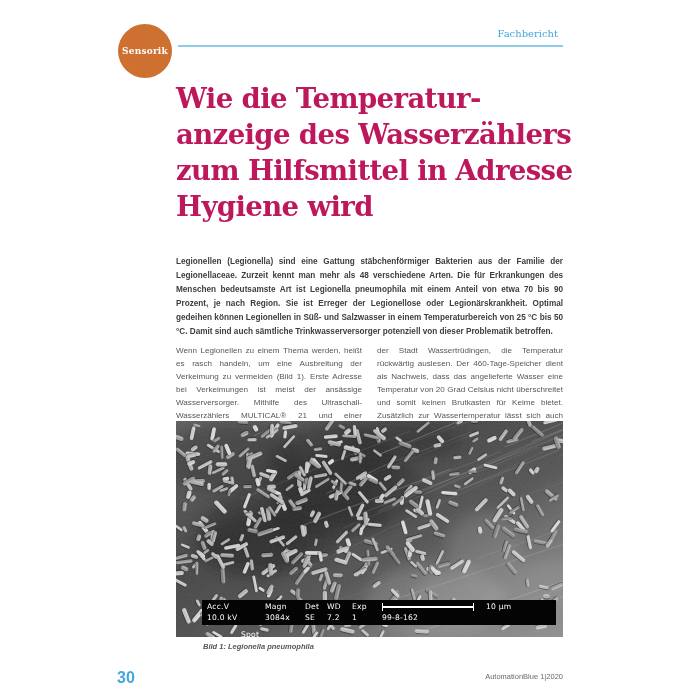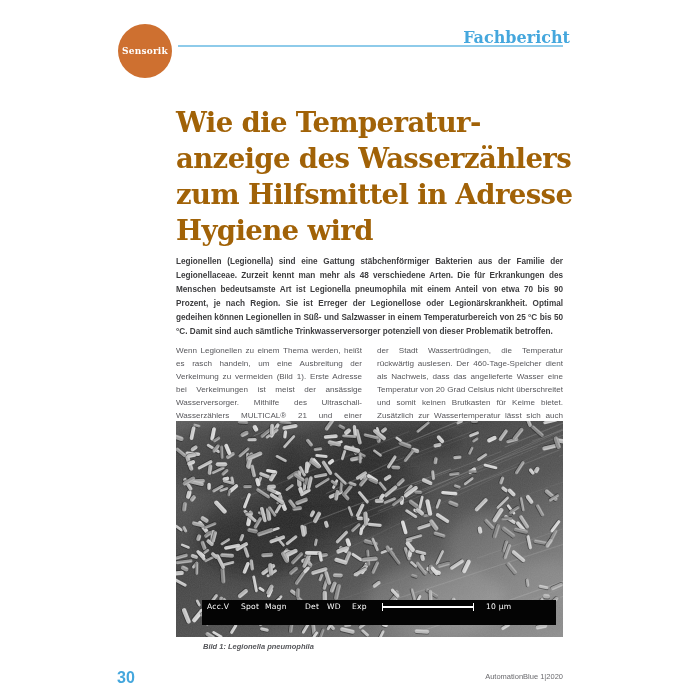--- a/index.html
+++ b/index.html
@@ -10,22 +10,22 @@
   
   .badge{
     position:absolute;left:118px;top:24px;width:54px;height:54px;border-radius:50%;
     display:flex;align-items:center;justify-content:center;
   }
   .badge span{
     color:#ffffff;font-family:"DejaVu Serif",serif;font-weight:bold;font-size:9px;letter-spacing:.2px;
   }
   .header-rule{position:absolute;left:178px;top:45px;width:385px;height:2px;}
   .category{
-    position:absolute;right:130px;top:28px;
-    font-family:"DejaVu Serif",serif;font-weight:bold;font-size:16px;
+    position:absolute;right:142px;top:28px;
+    font-family:"DejaVu Serif",serif;font-weight:normal;font-size:10px;
   }
   
   .title{
     position:absolute;left:176px;top:80px;width:400px;
     font-family:"DejaVu Serif",serif;font-weight:bold;
     font-size:27.5px;line-height:36px;letter-spacing:-0.6px;
   }
   
   .abstract{
     position:absolute;left:176px;top:247px;width:387px;
@@ -46,21 +46,21 @@
   }
   .figure svg{position:absolute;left:0;top:0;width:100%;height:100%;display:block;}
   .sem-bar{
     position:absolute;left:26px;top:179px;width:354px;height:25px;background:#040404;
     color:#fff;font-family:"DejaVu Sans",sans-serif;font-size:7.6px;letter-spacing:.2px;
   }
   .sem-row{position:absolute;left:0;width:100%;height:11px;}
   .sem-row.r1{top:2px;}
   .sem-row.r2{top:13px;}
   .sem-row span{position:absolute;white-space:nowrap;}
-  .c0{left:5px;}.c1{left:39px;}.c2{left:63px;}.c3{left:103px;}.c4{left:125px;}.c5{left:150px;}.c6{left:180px;}
+  .c0{left:5px;}.c1{left:39px;margin-top:28px;}.c2{left:63px;}.c3{left:103px;}.c4{left:125px;}.c5{left:150px;}.c6{left:180px;}
   .scalebar{
     position:absolute;left:180px;top:1px;width:90px;height:8px;
     border-left:1.5px solid #fff;border-right:1.5px solid #fff;
     display:flex;align-items:center;
   }
   .scalebar i{display:block;height:1.5px;background:#fff;width:100%;}
   .scale-label{left:284px;}
   
   .caption{
     position:absolute;left:176px;top:642px;
@@ -77,21 +77,21 @@
 <body>
 
 <div class="page">
 
   <div class="badge" style="background: rgb(206, 112, 48);">
     <span>Sensorik</span>
   </div>
   <div class="header-rule" style="background: rgb(142, 203, 234);"></div>
   <div class="category" style="color: rgb(69, 167, 221);">Fachbericht</div>
 
-  <div class="title" style="color: #a16207; margin-top: 24px;">
+  <div class="title" style="color: #be185d;">
     <div>Wie die Temperatur-</div>
     <div>anzeige des Wasserzählers</div>
     <div>zum Hilfsmittel in Adresse</div>
     <div>Hygiene wird</div>
   </div>
 
   <p class="abstract">Legionellen (Legionella) sind eine Gattung stäbchenförmiger Bakterien aus der Familie der Legionellaceae. Zurzeit kennt man mehr als 48 verschiedene Arten. Die für Erkrankungen des Menschen bedeutsamste Art ist Legionella pneumophila mit einem Anteil von etwa 70 bis 90 Prozent, je nach Region. Sie ist Erreger der Legionellose oder Legionärskrankheit. Optimal gedeihen können Legionellen in Süß- und Salzwasser in einem Temperaturbereich von 25 °C bis 50 °C. Damit sind auch sämtliche Trinkwasserversorger potenziell von dieser Problematik betroffen.</p>
 
   <p class="col col-left">Wenn Legionellen zu einem Thema werden, heißt es rasch handeln, um eine Ausbreitung der Verkeimung zu vermeiden (Bild 1). Erste Adresse bei Verkeimungen ist meist der ansässige Wasserversorger. Mithilfe des Ultraschall-Wasserzählers MULTICAL® 21 und einer speziellen Software von Kamstrup kann David Sindel, Wassermeister</p>
   <p class="col col-right">der Stadt Wassertrüdingen, die Temperatur rückwärtig auslesen. Der 460-Tage-Speicher dient als Nachweis, dass das angelieferte Wasser eine Temperatur von 20 Grad Celsius nicht überschreitet und somit keinen Brutkasten für Keime bietet. Zusätzlich zur Wassertemperatur lässt sich auch die Umgebungstemperatur erfassen. Damit bietet</p>
@@ -2310,20 +2310,29 @@
         <span class="c1">Spot</span>
         <span class="c2">Magn</span>
         <span class="c3">Det</span>
         <span class="c4">WD</span>
         <span class="c5">Exp</span>
         <span class="scalebar">
             <i></i>
           </span>
         <span class="scale-label">10 µm</span>
       </div>
+      <div class="sem-row r2">
+        <span class="c0">10.0 kV</span>
+        <span class="c1">3.0</span>
+        <span class="c2">3084x</span>
+        <span class="c3">SE</span>
+        <span class="c4">7.2</span>
+        <span class="c5">1</span>
+        <span class="c6">99-8-162</span>
+      </div>
     </div>
   </div>
 
   <div class="caption">Bild 1: Legionella pneumophila</div>
   <div class="page-number" style="color: rgb(69, 167, 221);">30</div>
   <div class="journal">AutomationBlue 1|2020</div>
 
 </div>
 
 </body></html>

